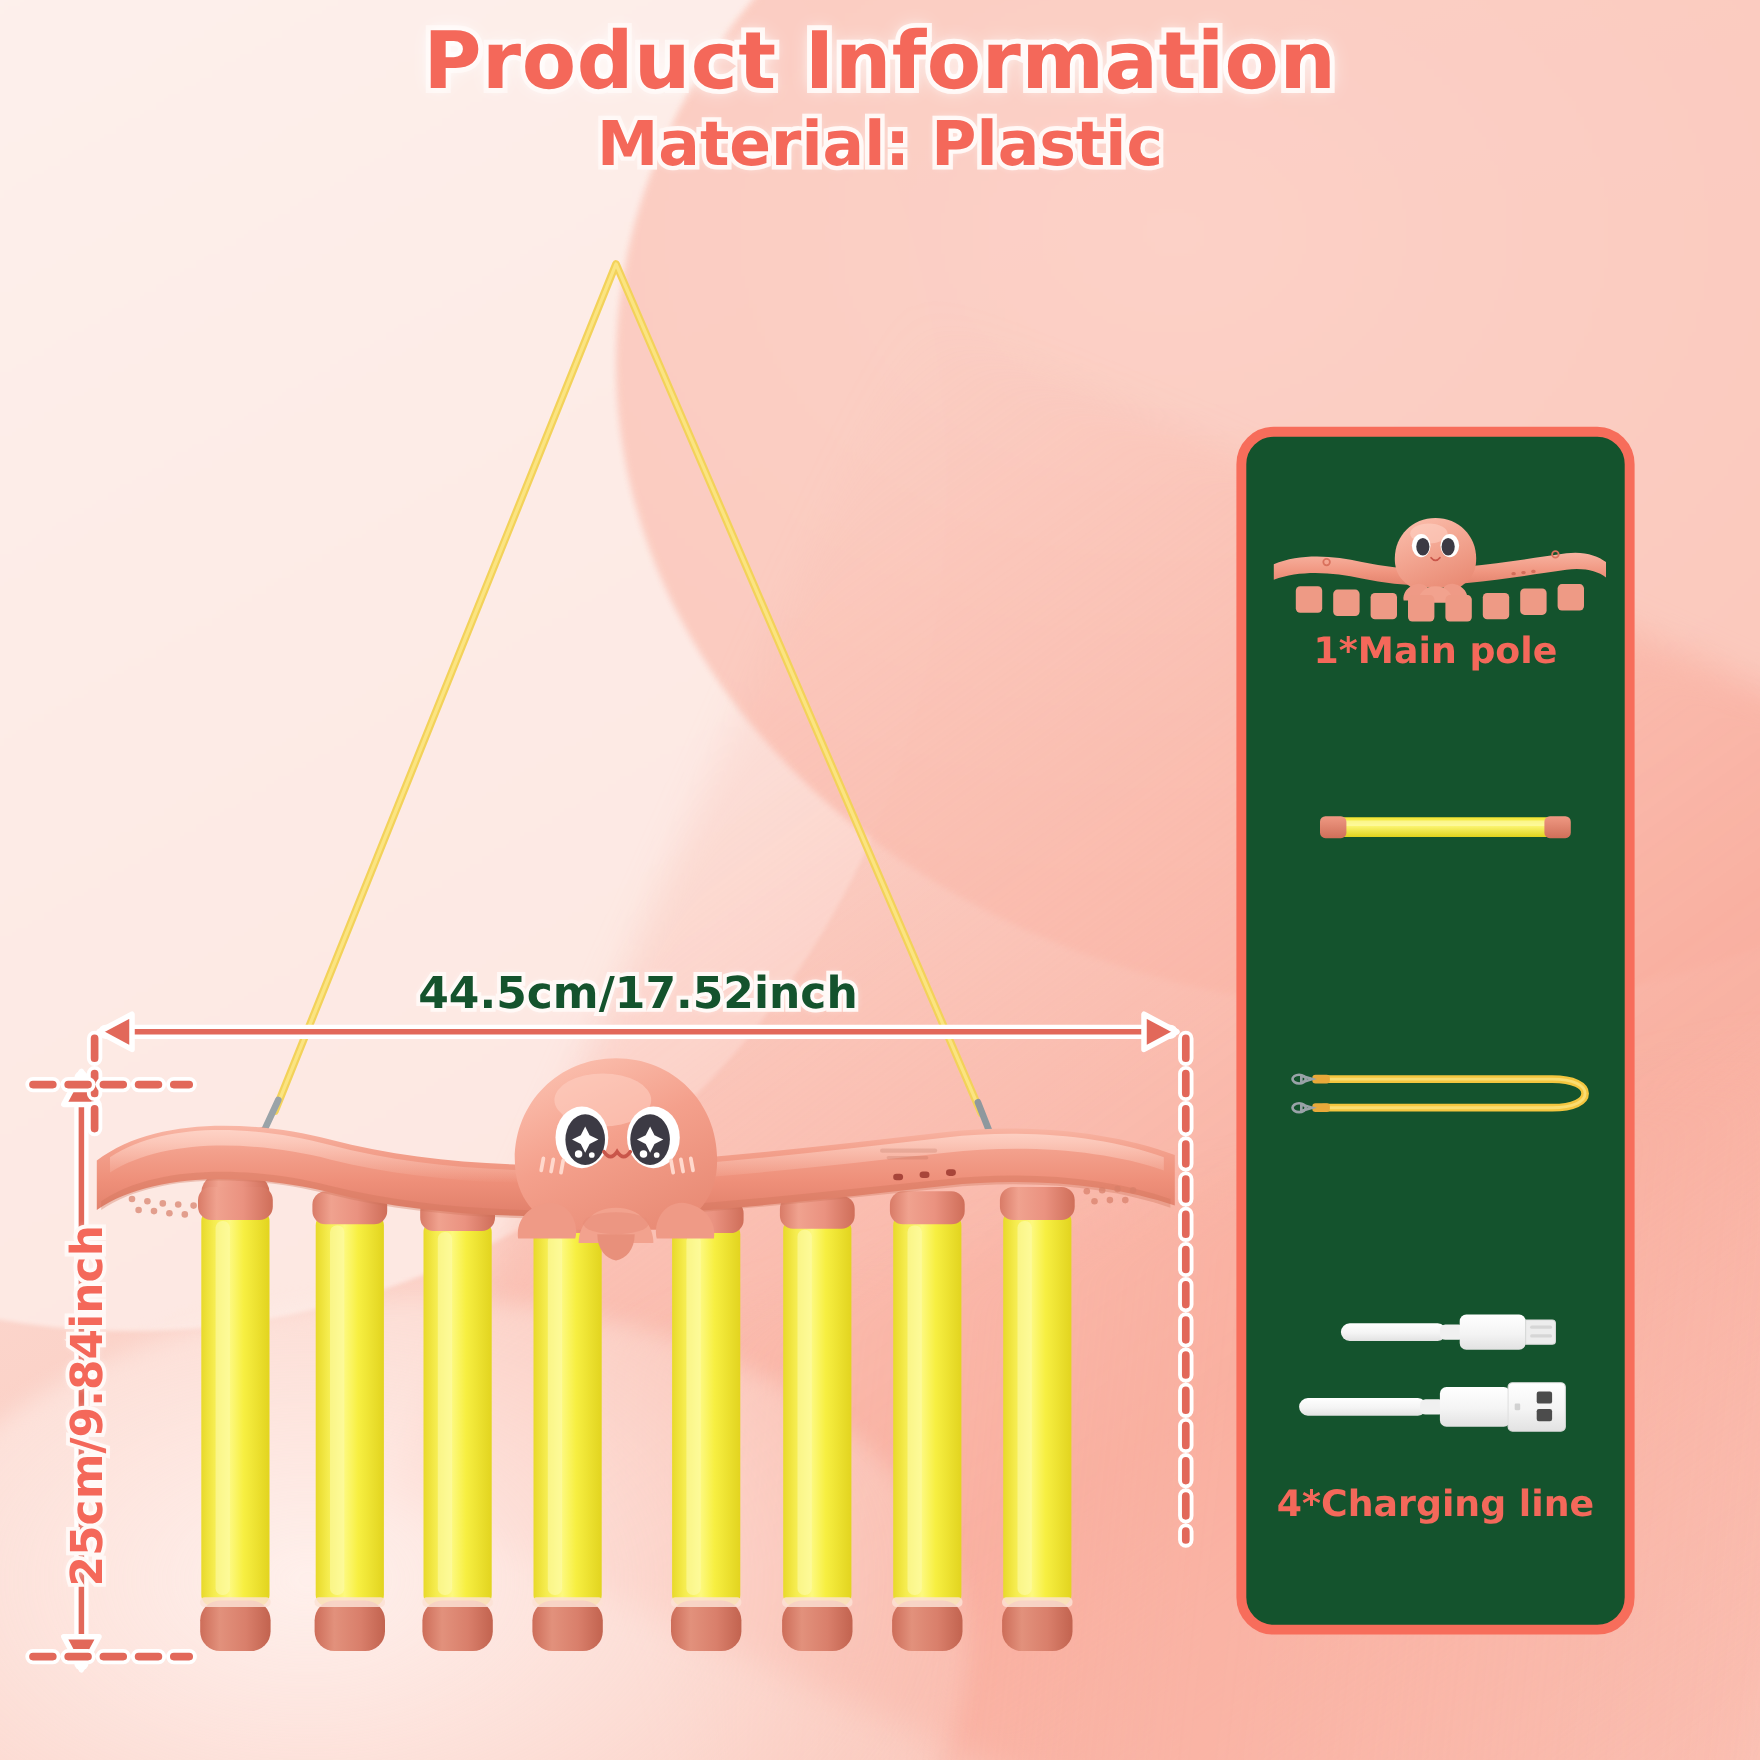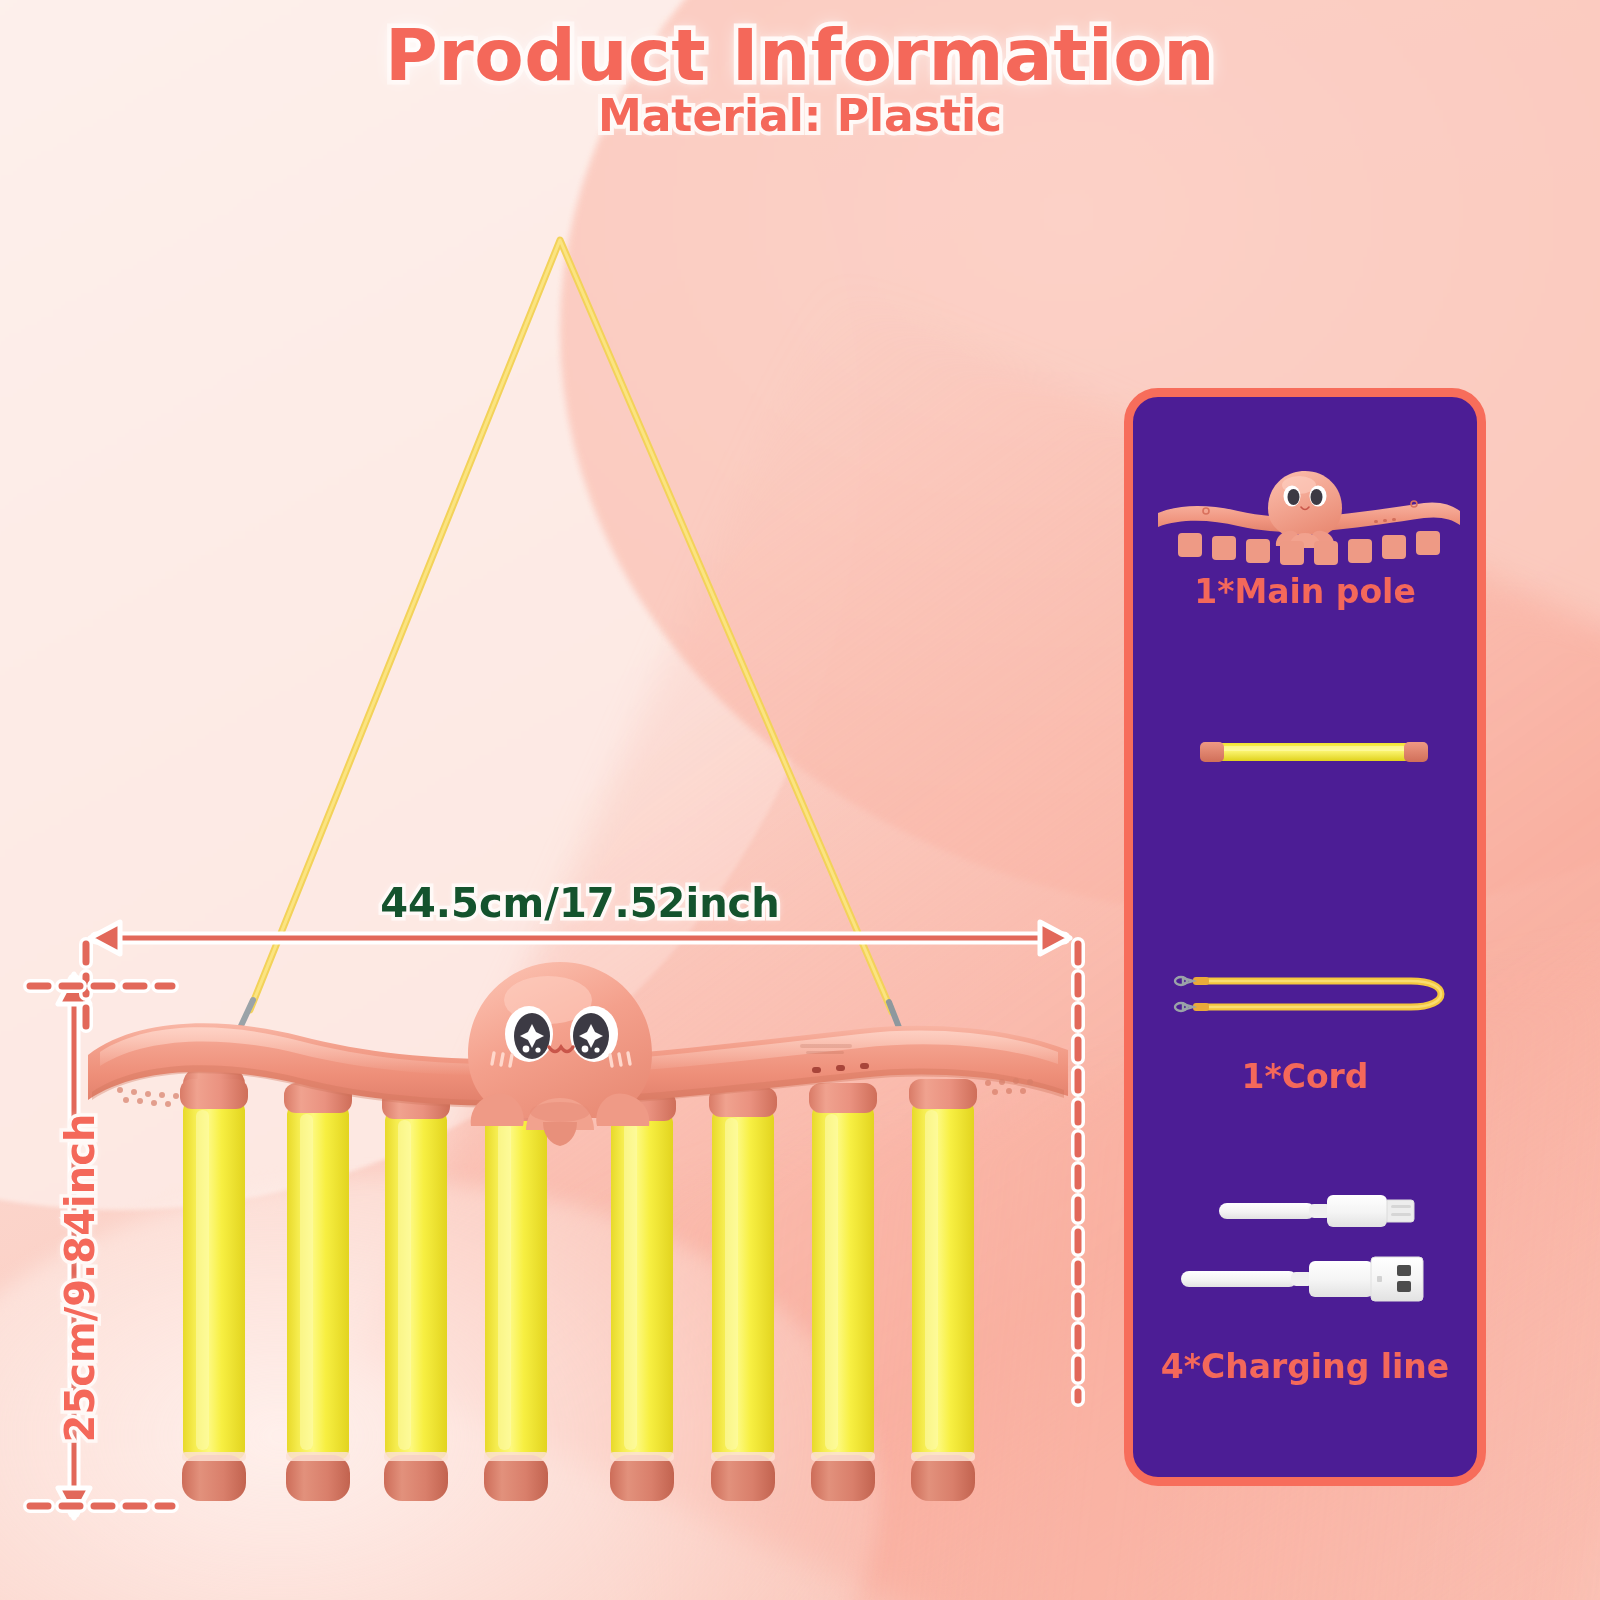--- a/index.html
+++ b/index.html
@@ -27,21 +27,22 @@
 
   
   .heading-wrap{position:absolute;left:0;top:18px;width:1600px;text-align:center;}
   .title{
     font-family:"DejaVu Sans", sans-serif;font-weight:700;font-size:72px;line-height:1.04;
     color:#f4685a;letter-spacing:.5px;
     -webkit-text-stroke:9px #fff7f4;paint-order:stroke fill;
     text-shadow:0 0 10px rgba(255,255,255,.95),0 0 20px rgba(255,255,255,.8);
   }
   .subtitle{
-    font-family:"DejaVu Sans", sans-serif;font-weight:700;font-size:44px;line-height:1.05;
+    margin-top:10px;
+    font-family:"DejaVu Sans", sans-serif;font-weight:700;font-size:56px;line-height:1.05;
     color:#f4685a;
     -webkit-text-stroke:8px #fff7f4;paint-order:stroke fill;
     text-shadow:0 0 9px rgba(255,255,255,.95);
   }
 
   
   .dim-w{
     position:absolute;left:300px;top:880px;width:560px;text-align:center;
     font-weight:700;font-size:40px;color:#14532d;
     -webkit-text-stroke:7px #fff8f5;paint-order:stroke fill;
@@ -51,21 +52,21 @@
     position:absolute;left:-140px;top:1255px;width:440px;text-align:center;
     transform:rotate(-90deg);transform-origin:50% 50%;
     font-weight:700;font-size:40px;color:#f4685a;
     -webkit-text-stroke:7px #fff8f5;paint-order:stroke fill;
     text-shadow:0 0 8px rgba(255,255,255,.95);
   }
 
   
   .panel{
     position:absolute;left:1124px;top:388px;width:362px;height:1098px;
-    background:#4c1d95;border:9px solid #f76d5b;border-radius:34px;box-sizing:border-box;
+    background:#14532d;border:9px solid #f76d5b;border-radius:34px;box-sizing:border-box;
   }
   .panel-label{
     position:absolute;width:100%;text-align:center;left:0;
     font-weight:700;font-size:33px;color:#f4685a;white-space:nowrap;
   }
   .pl-main{top:175px;}
   .pl-grab{top:430px;}
   .pl-cord{top:660px;}
   .pl-charge{top:950px;}
 
@@ -435,21 +436,20 @@
         <rect x="30" y="18" width="16" height="8" rx="3" fill="#e9a93a"></rect>
         <path d="M30,22 l-10,-3 v6 z" fill="none" stroke="#9aa3a8" stroke-width="2.4"></path>
         <ellipse cx="18" cy="22" rx="6" ry="4" fill="none" stroke="#9aa3a8" stroke-width="2.4"></ellipse>
       </g>
       <g>
         <rect x="30" y="44" width="16" height="8" rx="3" fill="#e9a93a"></rect>
         <path d="M30,48 l-10,-3 v6 z" fill="none" stroke="#9aa3a8" stroke-width="2.4"></path>
         <ellipse cx="18" cy="48" rx="6" ry="4" fill="none" stroke="#9aa3a8" stroke-width="2.4"></ellipse>
       </g>
     </svg>
-    <div class="panel-label pl-cord nosel">1*Cord</div>
 
     <svg width="300" height="150" viewBox="0 0 300 150" style="position:absolute;left:30px;top:780px;">
       <defs>
         <linearGradient id="cableG" x1="0" y1="0" x2="0" y2="1">
           <stop offset="0%" stop-color="#ffffff"></stop>
             <stop offset="55%" stop-color="#f4f4f4"></stop>
             <stop offset="100%" stop-color="#e2e2e2"></stop>
         </linearGradient>
       </defs>
 

